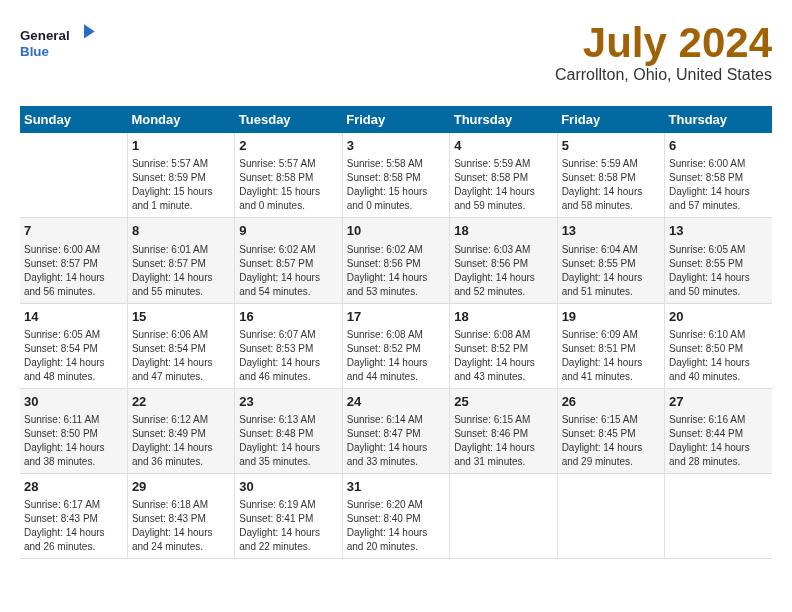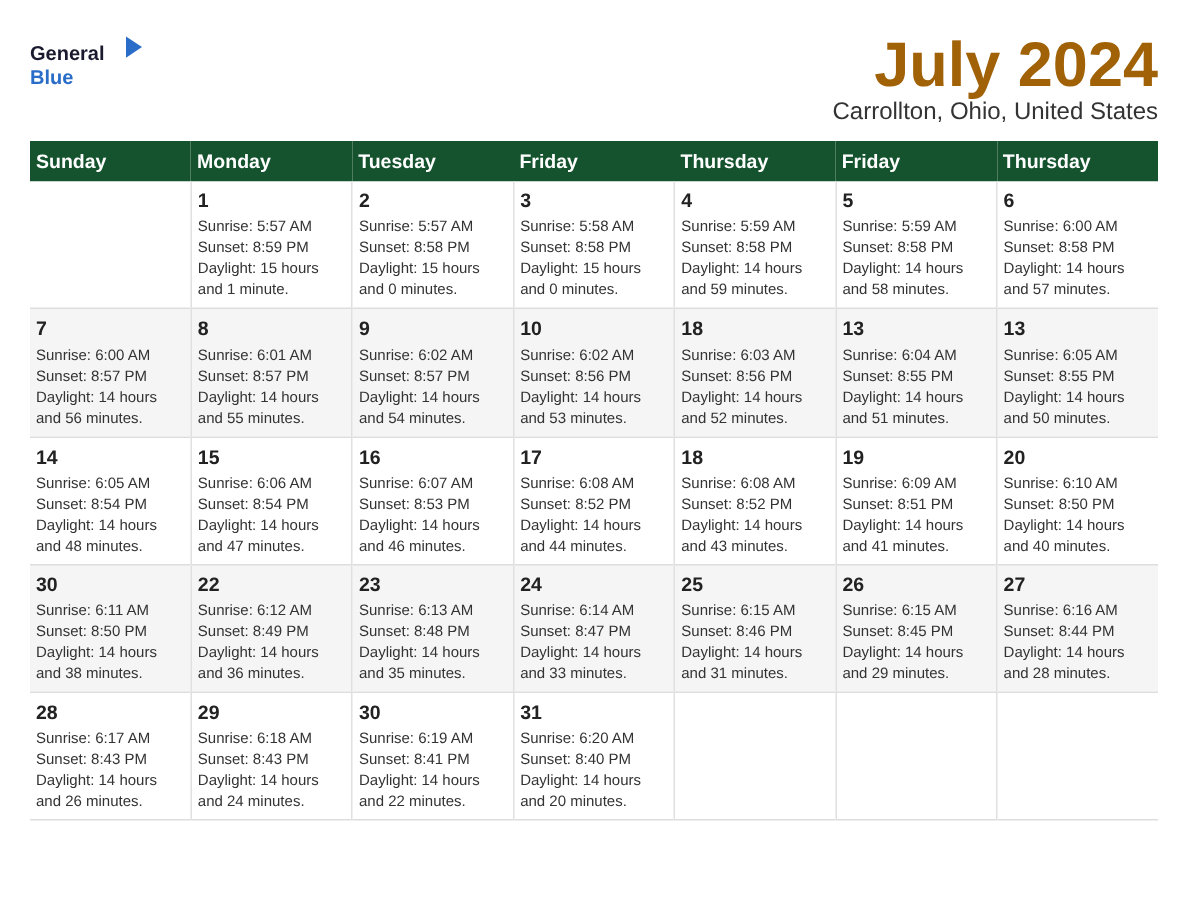--- a/index.html
+++ b/index.html
@@ -7,21 +7,21 @@
       font-family: Arial, sans-serif;
       background: #fff;
       width: 792px;
       min-height: 612px;
       padding: 20px;
     }
     .header {
       display: flex;
       justify-content: space-between;
       align-items: flex-start;
-      margin-bottom: 10px;
+      margin-bottom: 22px;
     }
     .logo {
       display: flex;
       align-items: center;
       gap: 0;
     }
     .title-block {
       text-align: right;
     }
     .month-year {
@@ -33,21 +33,21 @@
     .location {
       font-size: 16px;
       color: #333;
     }
     table {
       width: 100%;
       border-collapse: collapse;
       font-size: 11px;
     }
     thead tr th {
-      background-color: #14532d;
+      background-color: #0369a1;
       color: #fff;
       padding: 6px 4px;
       text-align: left;
       font-size: 13px;
       font-weight: bold;
     }
     tbody tr {
       border-bottom: 1px solid #ddd;
     }
     tbody tr:nth-child(even) {

